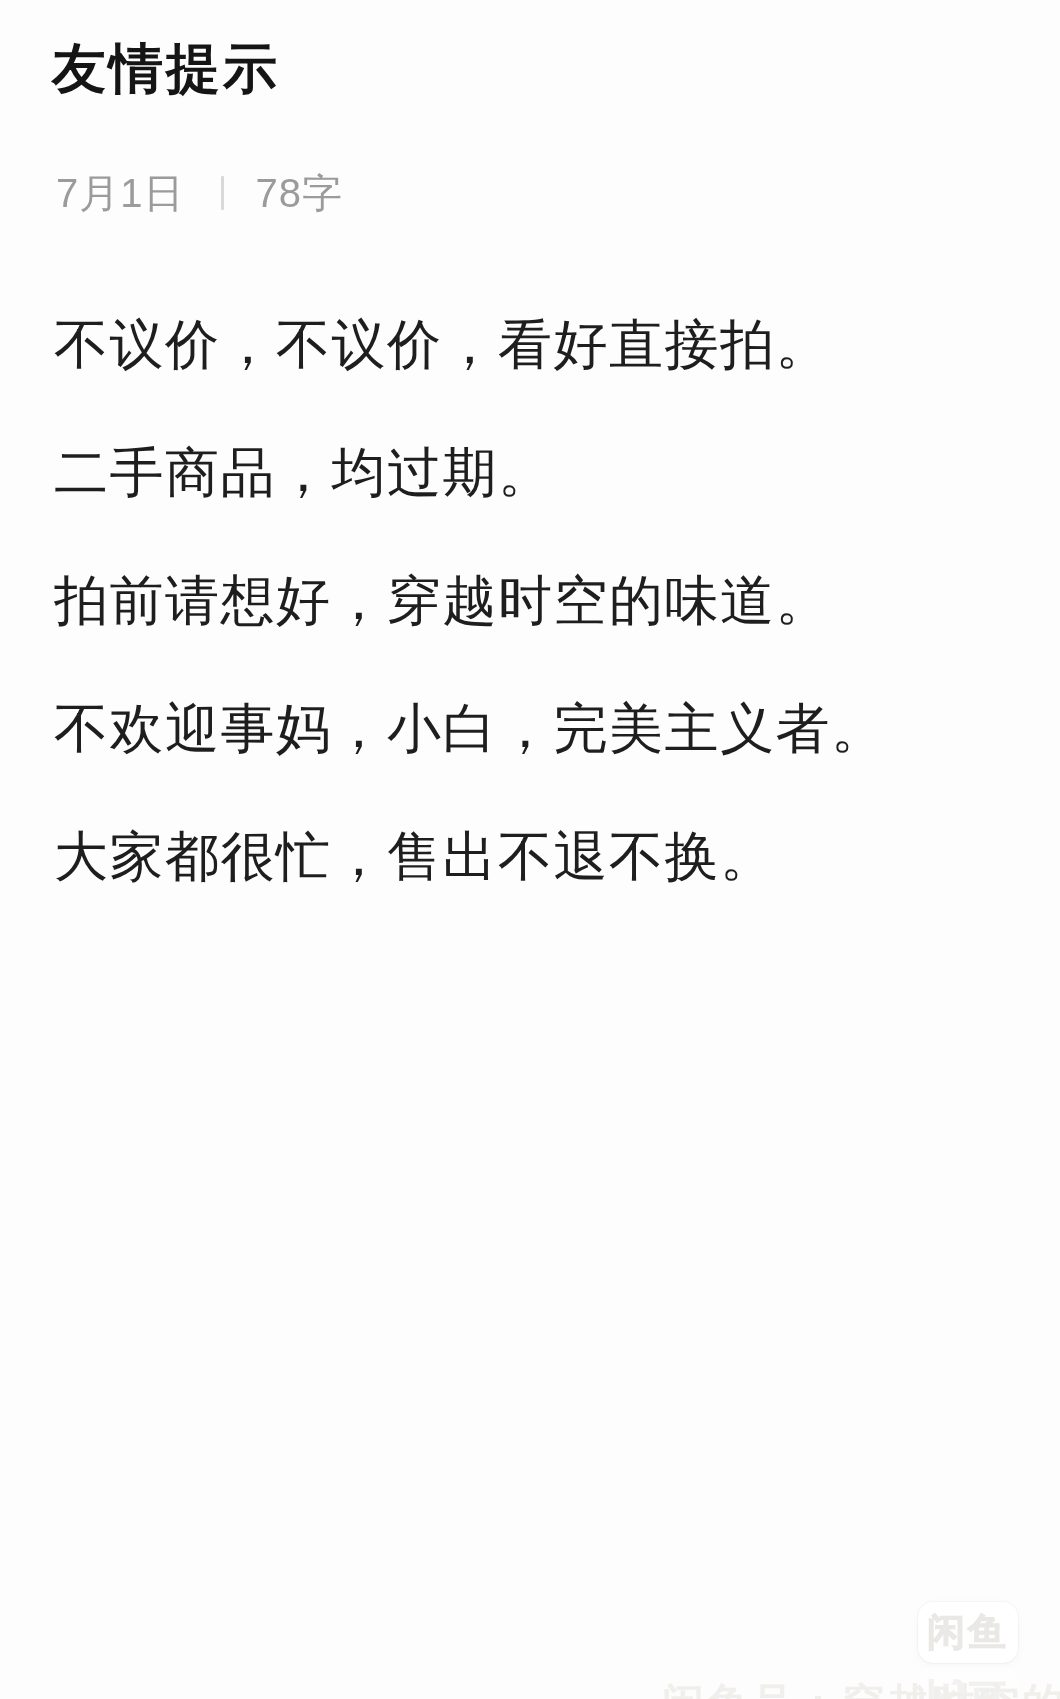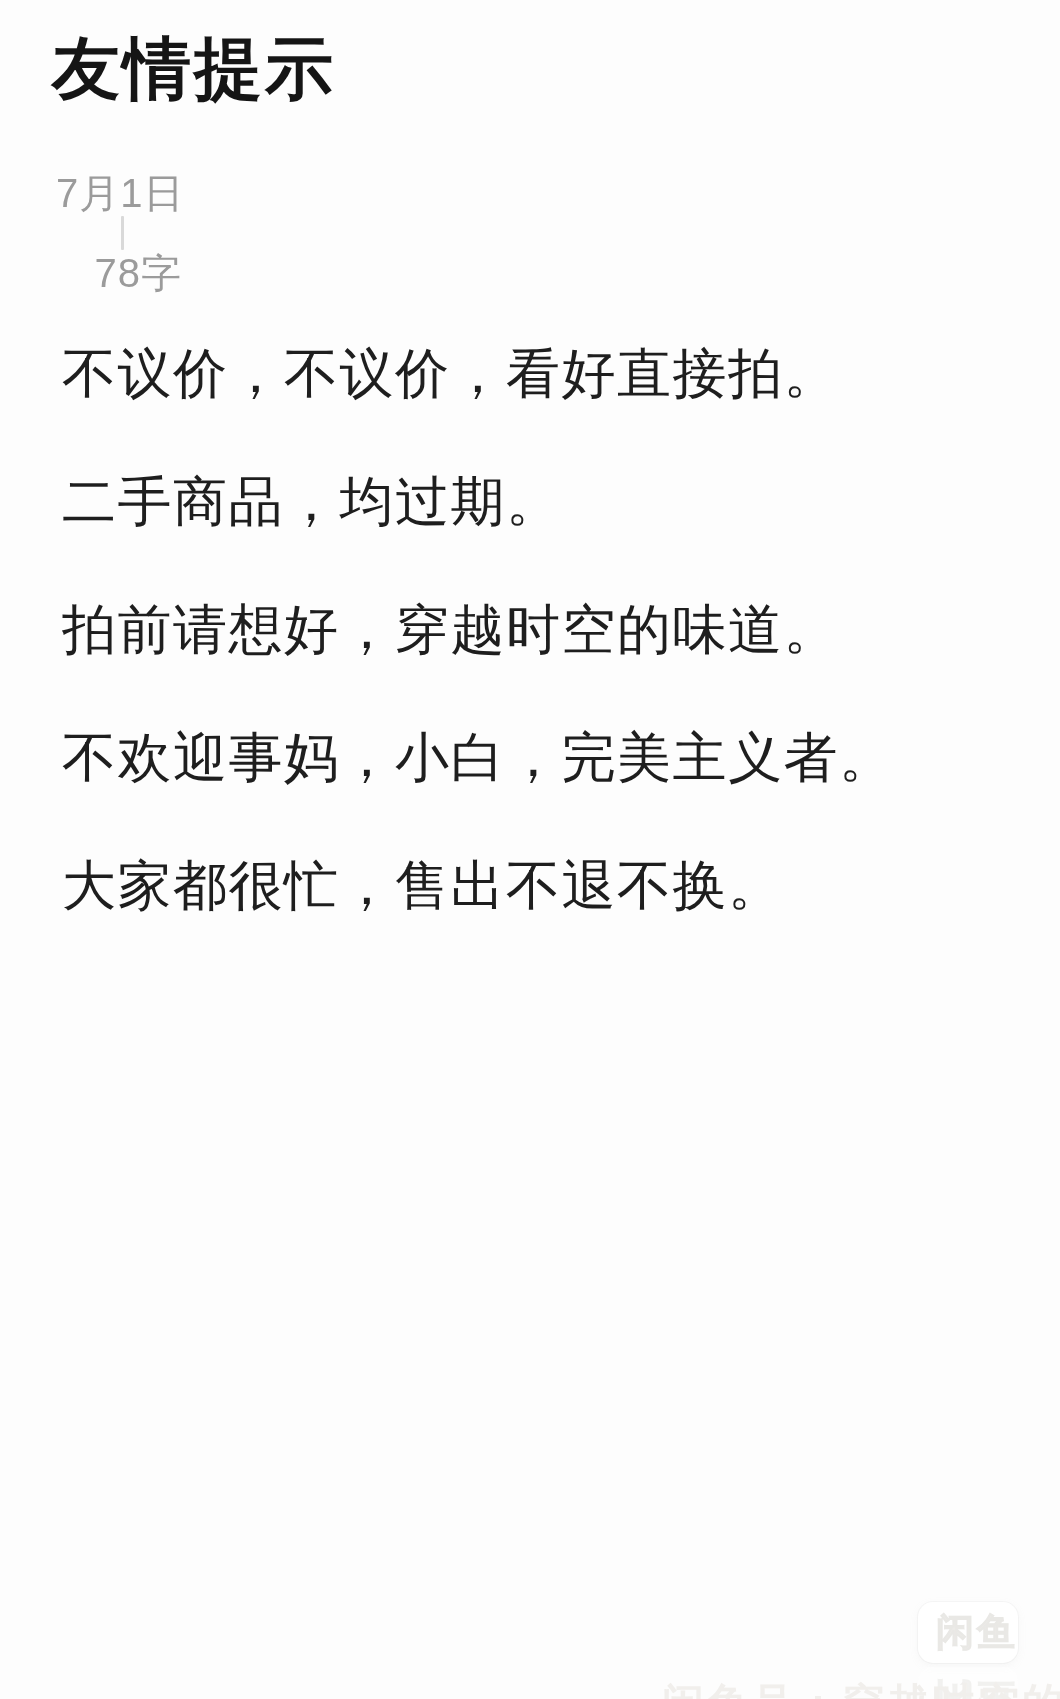--- a/index.html
+++ b/index.html
@@ -17,58 +17,56 @@
   .page {
     position: absolute;
     inset: 0;
   }
   
   .note-title {
     position: absolute;
     left: 52px;
     top: 14px;
     margin: 0;
-    font-size: 68px;
+    font-size: 54px;
     line-height: 108px;
     font-weight: 700;
     letter-spacing: 3px;
     color: #151515;
     white-space: nowrap;
   }
   
   .note-meta {
     position: absolute;
     left: 56px;
     top: 170px;
     display: flex;
     align-items: center;
     font-size: 40px;
     line-height: 46px;
     color: #9b9b9b;
     letter-spacing: 1px;
     white-space: nowrap;
-    flex-direction: column;
   }
   .note-meta .date { margin-right: 36px; }
   .note-meta .time { margin-right: 34px; }
   .meta-divider {
     display: inline-block;
     width: 3px;
     height: 34px;
     background: #d9d9d9;
     margin-right: 32px;
     border-radius: 1px;
   }
   
   .note-body {
     position: absolute;
-    left: 62px;
+    left: 54px;
     top: 316px;
     right: 30px;
-    margin-top: 29px;
   }
   .note-body p {
     margin: 0 0 71px 0;
     font-size: 54px;
     line-height: 57px;
     color: #1e1e1e;
     letter-spacing: 1.5px;
     white-space: nowrap;
   }
   
@@ -76,21 +74,21 @@
     position: absolute;
     left: 918px;
     top: 1602px;
     width: 100px;
     height: 61px;
     background: #ffffff;
     border-radius: 15px;
     box-shadow: 0 0 0 1px rgba(190,188,184,0.10), 0 3px 8px rgba(190,188,184,0.10);
     display: flex;
     align-items: center;
-    justify-content: flex-end;
+    justify-content: center;
     overflow: hidden;
   }
   .wm-badge.reflection {
     top: 1667px;
     transform: scaleY(-1);
     opacity: 0.55;
     box-shadow: none;
   }
   .wm-badge .badge-text {
     font-size: 38px;

